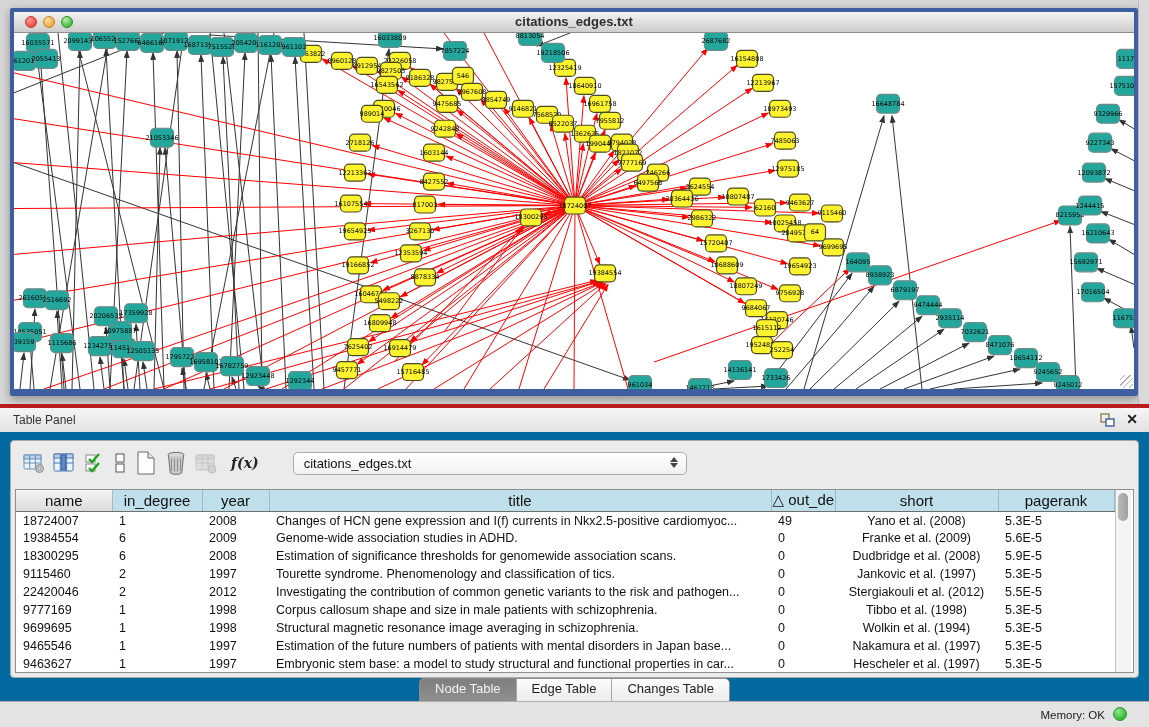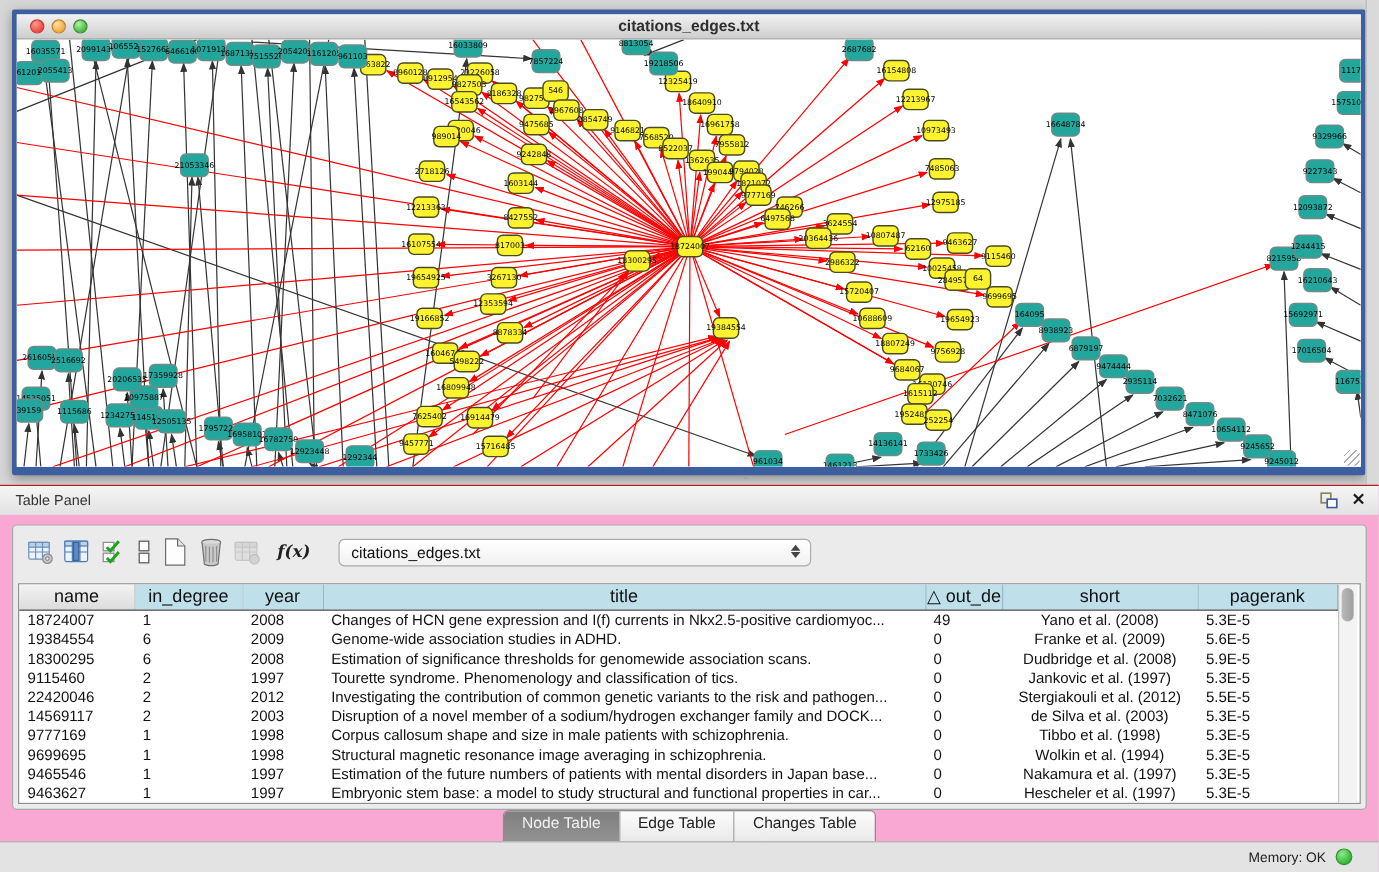--- a/index.html
+++ b/index.html
@@ -32,34 +32,34 @@
   .e-r{ stroke:#FF0000; stroke-width:1; }
   .e-k{ stroke:#333333; stroke-width:1; }
   .grip{ position:absolute; right:1px; bottom:1px; width:13px; height:13px;
     background:repeating-linear-gradient(135deg, transparent 0 3px, #9a9a9a 3px 4px); opacity:.8; }
   
   .divider-thumb{ position:absolute; left:618px; top:398px; width:10px; height:6px;
     color:#9a9a9a; font-size:8px; line-height:6px; }
   
   .table-panel{
     position:absolute; left:0; right:0; top:404px; bottom:0;
-    background:#f9a8d4; border-top:1px solid #b91c1c;
+    background:#0369a1; border-top:4px solid #b91c1c;
   }
   .tp-header{ height:24px; position:relative; background:linear-gradient(#F5F5F5,#E2E2E2); }
   .tp-title{ position:absolute; left:13px; top:5px; font-size:12px; color:#333; }
   .tp-float{ position:absolute; right:34px; top:5px; width:15px; height:14px; cursor:default; }
   .tp-close{ position:absolute; right:11px; top:3px; font-size:14px; font-weight:bold; color:#1b1b1b; line-height:16px; }
   .tp-container{
     position:absolute; left:10px; right:10px; top:32px; height:238px;
     background:#EBEBEB; border:1px solid #A9A9A9; border-radius:4px;
   }
   .toolbar{ height:44px; display:flex; align-items:center; padding-left:10px; }
   .tool-btn{ width:26px; height:26px; margin-right:4px; display:flex; align-items:center; justify-content:center; }
   .tool-btn.narrow{ width:18px; }
-  .fx-label{ font-family:"DejaVu Serif", serif; font-style:italic; font-weight:bold; font-size:14px; color:#222; margin:0 9px 0 8px; }
+  .fx-label{ font-family:"DejaVu Serif", serif; font-style:italic; font-weight:bold; font-size:14px; color:#222; margin:0 20px 0 8px; }
   .combo{
     width:394px; height:23px; margin-left:14px; position:relative;
     background:linear-gradient(#FFFFFF,#F1F1F1); border:1px solid #ACACAC; border-radius:5px;
     font-size:13px; color:#111; line-height:21px; padding-left:10px;
   }
   .combo-arrows{ position:absolute; right:7px; top:3px; width:9px; height:16px; }
   .combo-arrows div{ width:0; height:0; border-left:4px solid transparent; border-right:4px solid transparent; margin:1px 0; }
   .arr-up{ border-bottom:5px solid #444; }
   .arr-dn{ border-top:5px solid #444; }
   .table-wrap{
@@ -974,29 +974,20 @@
             <tr>
               <td>22420046</td>
               <td>2</td>
               <td>2012</td>
               <td>Investigating the contribution of common genetic variants to the risk and pathogen...</td>
               <td>0</td>
               <td class="center">Stergiakouli et al. (2012)</td>
               <td>5.5E-5</td>
             </tr>
             <tr>
-              <td>14569117</td>
-              <td>2</td>
-              <td>2003</td>
-              <td>Disruption of a novel member of a sodium/hydrogen exchanger family and DOCK...</td>
-              <td>0</td>
-              <td class="center">de Silva et al. (2003)</td>
-              <td>5.3E-5</td>
-            </tr>
-            <tr>
               <td>9777169</td>
               <td>1</td>
               <td>1998</td>
               <td>Corpus callosum shape and size in male patients with schizophrenia.</td>
               <td>0</td>
               <td class="center">Tibbo et al. (1998)</td>
               <td>5.3E-5</td>
             </tr>
             <tr>
               <td>9699695</td>

